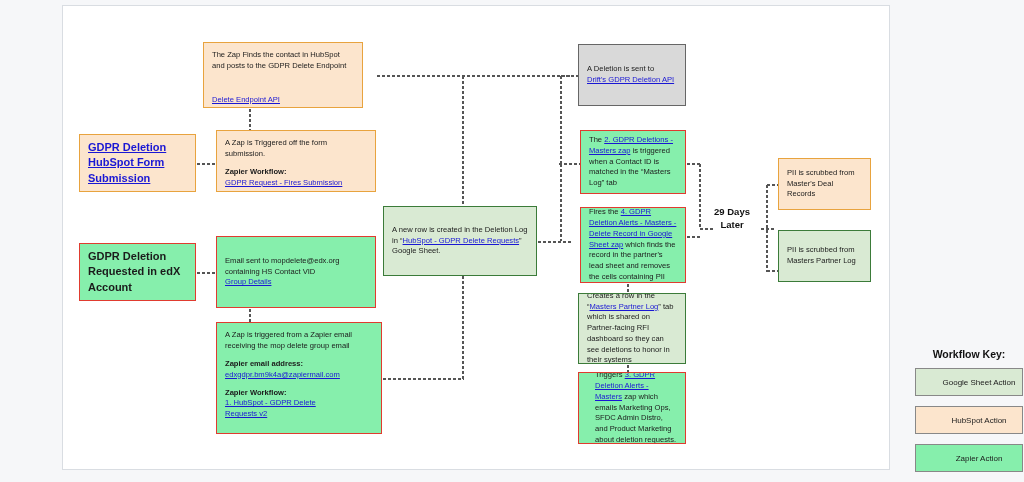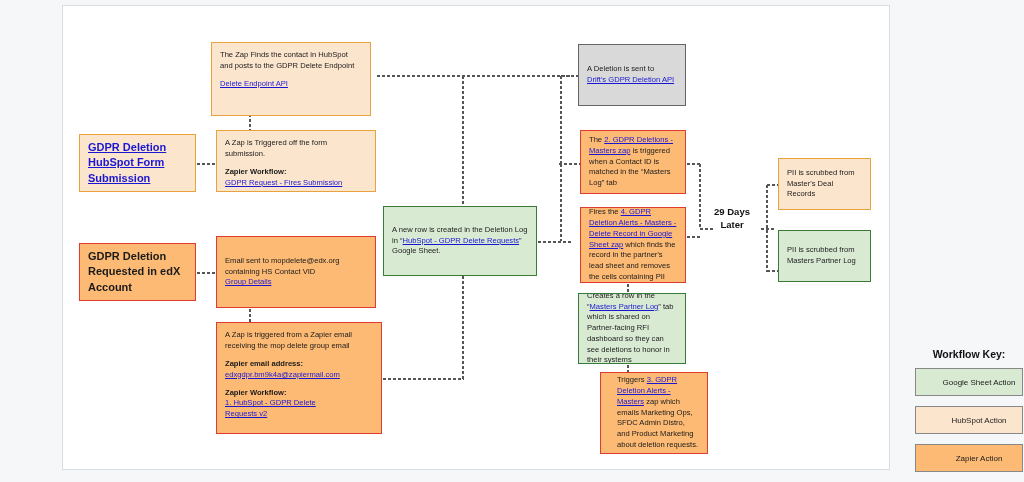--- a/index.html
+++ b/index.html
@@ -38,21 +38,21 @@
     display: flex;
     flex-direction: column;
     justify-content: center;
   }
   .node p { margin: 0; }
   .node p + p { margin-top: 0.95em; }
   .node.pad-top { justify-content: flex-start; }
 
   
   .hubspot { background: #fce5cd; border-color: #e8a33e; }
-  .zapier  { background: #fdba74; border-color: #e03b2f; }
+  .zapier  { background: #86efac; border-color: #e03b2f; }
   .gsheet  { background: #d9ead3; border-color: #3b7b39; justify-content: center; }
   .drift   { background: #d9d9d9; border-color: #666666; }
 
   a.lnk {
     color: #1a17d4;
     text-decoration: underline;
     font-weight: inherit;
     word-break: break-word;
   }
   .bold { font-weight: bold; }
@@ -162,21 +162,21 @@
       <a class="lnk" href="#"><span>GDPR Deletion</span><br><span>HubSpot Form</span><br><span>Submission</span></a>
     </div>
   </div>
 
   <div class="node zapier" style="left:79px; top:243px; width:117px; height:58px;">
     <div class="big-label">
       <span>GDPR Deletion</span><br><span>Requested in edX</span><br><span>Account</span>
     </div>
   </div>
 
-  <div class="node hubspot pad-top" style="left:211px; top:42px; width:160px; height:74px;">
+  <div class="node hubspot pad-top" style="left:203px; top:42px; width:160px; height:66px;gap:16px;">
     <p>The Zap Finds the contact in HubSpot and posts to the GDPR Delete Endpoint</p>
     <p><a class="lnk bold" href="#">Delete Endpoint API</a></p>
   </div>
 
   <div class="node hubspot pad-top" style="left:216px; top:130px; width:160px; height:62px;">
     <p>A Zap is Triggered off the form submission.</p>
     <p>
       <span class="bold">Zapier Workflow:</span><br>
       <a class="lnk" href="#">GDPR Request - Fires Submission</a>
     </p>
@@ -214,21 +214,21 @@
   </div>
 
   <div class="node zapier" style="left:580px; top:207px; width:106px; height:76px;">
     <p><span>Fires the </span><a class="lnk" href="#">4. GDPR Deletion Alerts - Masters - Delete Record in Google Sheet zap</a><span> which finds the record in the partner's lead sheet and removes the cells containing PII</span></p>
   </div>
 
   <div class="node gsheet" style="left:578px; top:293px; width:108px; height:71px;">
     <p><span>Creates a row in the “</span><a class="lnk" href="#">Masters Partner Log</a><span>” tab which is shared on Partner-facing RFI dashboard so they can see deletions to honor in their systems</span></p>
   </div>
 
-  <div class="node zapier" style="left:600px; top:372px; width:108px; height:82px;padding-left:16px;">
+  <div class="node zapier" style="left:578px; top:372px; width:108px; height:72px;padding-left:16px;">
     <p><span>Triggers </span><a class="lnk" href="#">3. GDPR Deletion Alerts - Masters</a><span> zap which emails Marketing Ops, SFDC Admin Distro,  and Product Marketing about deletion requests.</span></p>
   </div>
 
   <div class="days-label" style="left:702px; top:206px;">
     <span>29 Days</span><br><span>Later</span>
   </div>
 
   <div class="node hubspot" style="left:778px; top:158px; width:93px; height:52px;">
     <p>PII is scrubbed from Master's Deal Records</p>
   </div>

